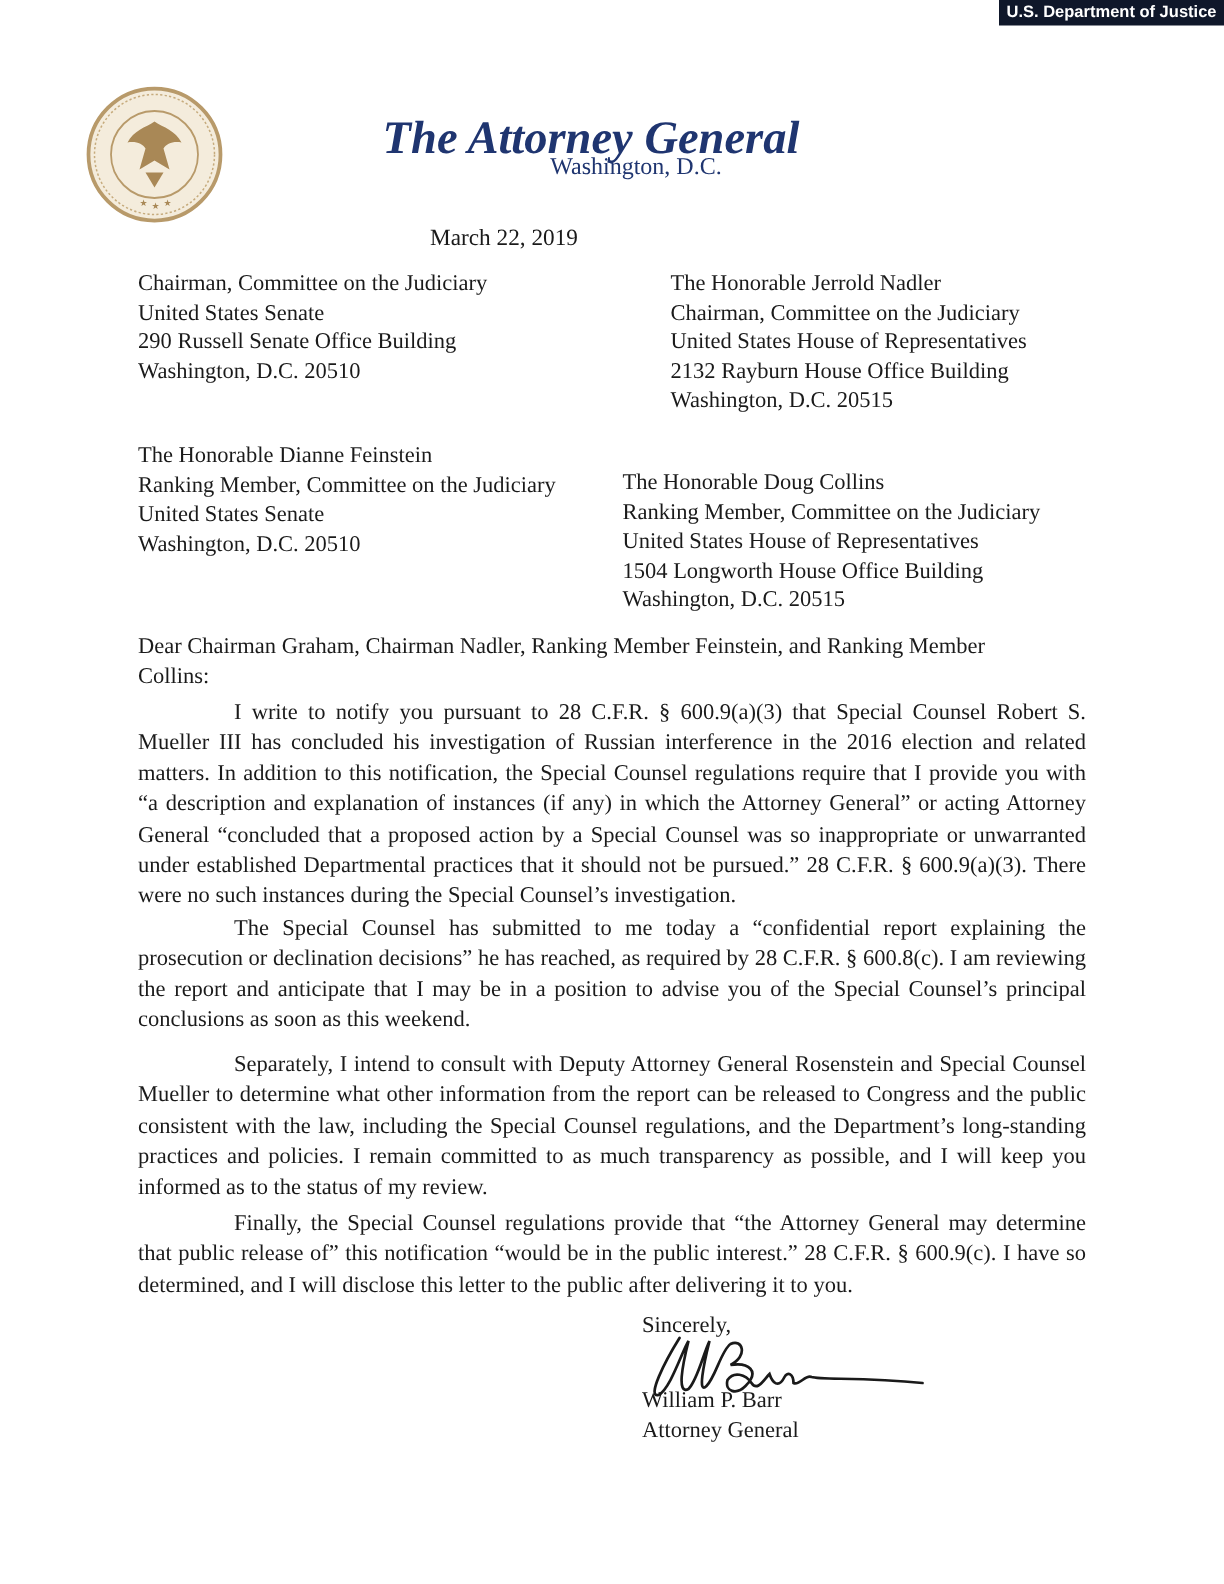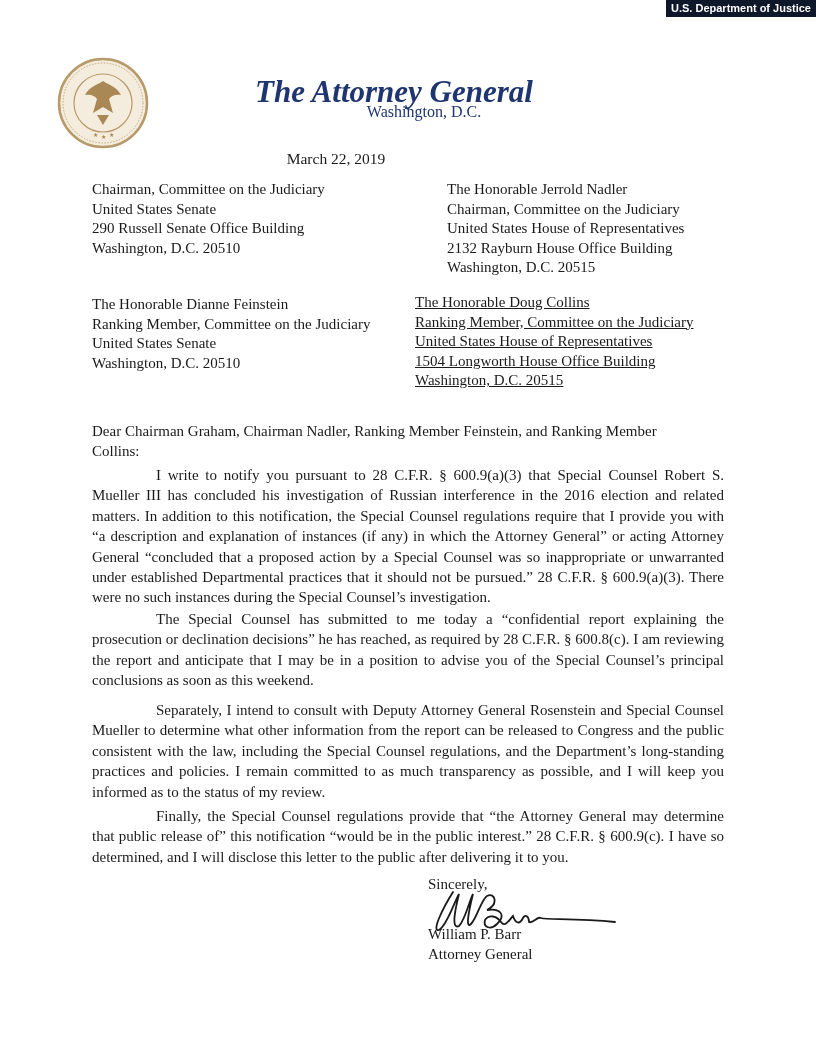--- a/index.html
+++ b/index.html
@@ -70,21 +70,21 @@
   <div>Washington, D.C. 20515</div>
 </div>
 
 <div class="addr" style="left:92px; top:295px;">
   <div>The Honorable Dianne Feinstein</div>
   <div>Ranking Member, Committee on the Judiciary</div>
   <div>United States Senate</div>
   <div>Washington, D.C. 20510</div>
 </div>
 
-<div class="addr" style="left:415px; top:293px;text-decoration:underline;">
+<div class="addr" style="left:415px; top:313px;">
   <div>The Honorable Doug Collins</div>
   <div>Ranking Member, Committee on the Judiciary</div>
   <div>United States House of Representatives</div>
   <div>1504 Longworth House Office Building</div>
   <div>Washington, D.C. 20515</div>
 </div>
 
 <div class="salutation">Dear Chairman Graham, Chairman Nadler, Ranking Member Feinstein, and Ranking Member Collins:</div>
 
 <div class="para" style="top:465px;">I write to notify you pursuant to 28 C.F.R. § 600.9(a)(3) that Special Counsel Robert S. Mueller III has concluded his investigation of Russian interference in the 2016 election and related matters.  In addition to this notification, the Special Counsel regulations require that I provide you with “a description and explanation of instances (if any) in which the Attorney General” or acting Attorney General “concluded that a proposed action by a Special Counsel was so inappropriate or unwarranted under established Departmental practices that it should not be pursued.”  28 C.F.R. § 600.9(a)(3). There were no such instances during the Special Counsel’s investigation.</div>

